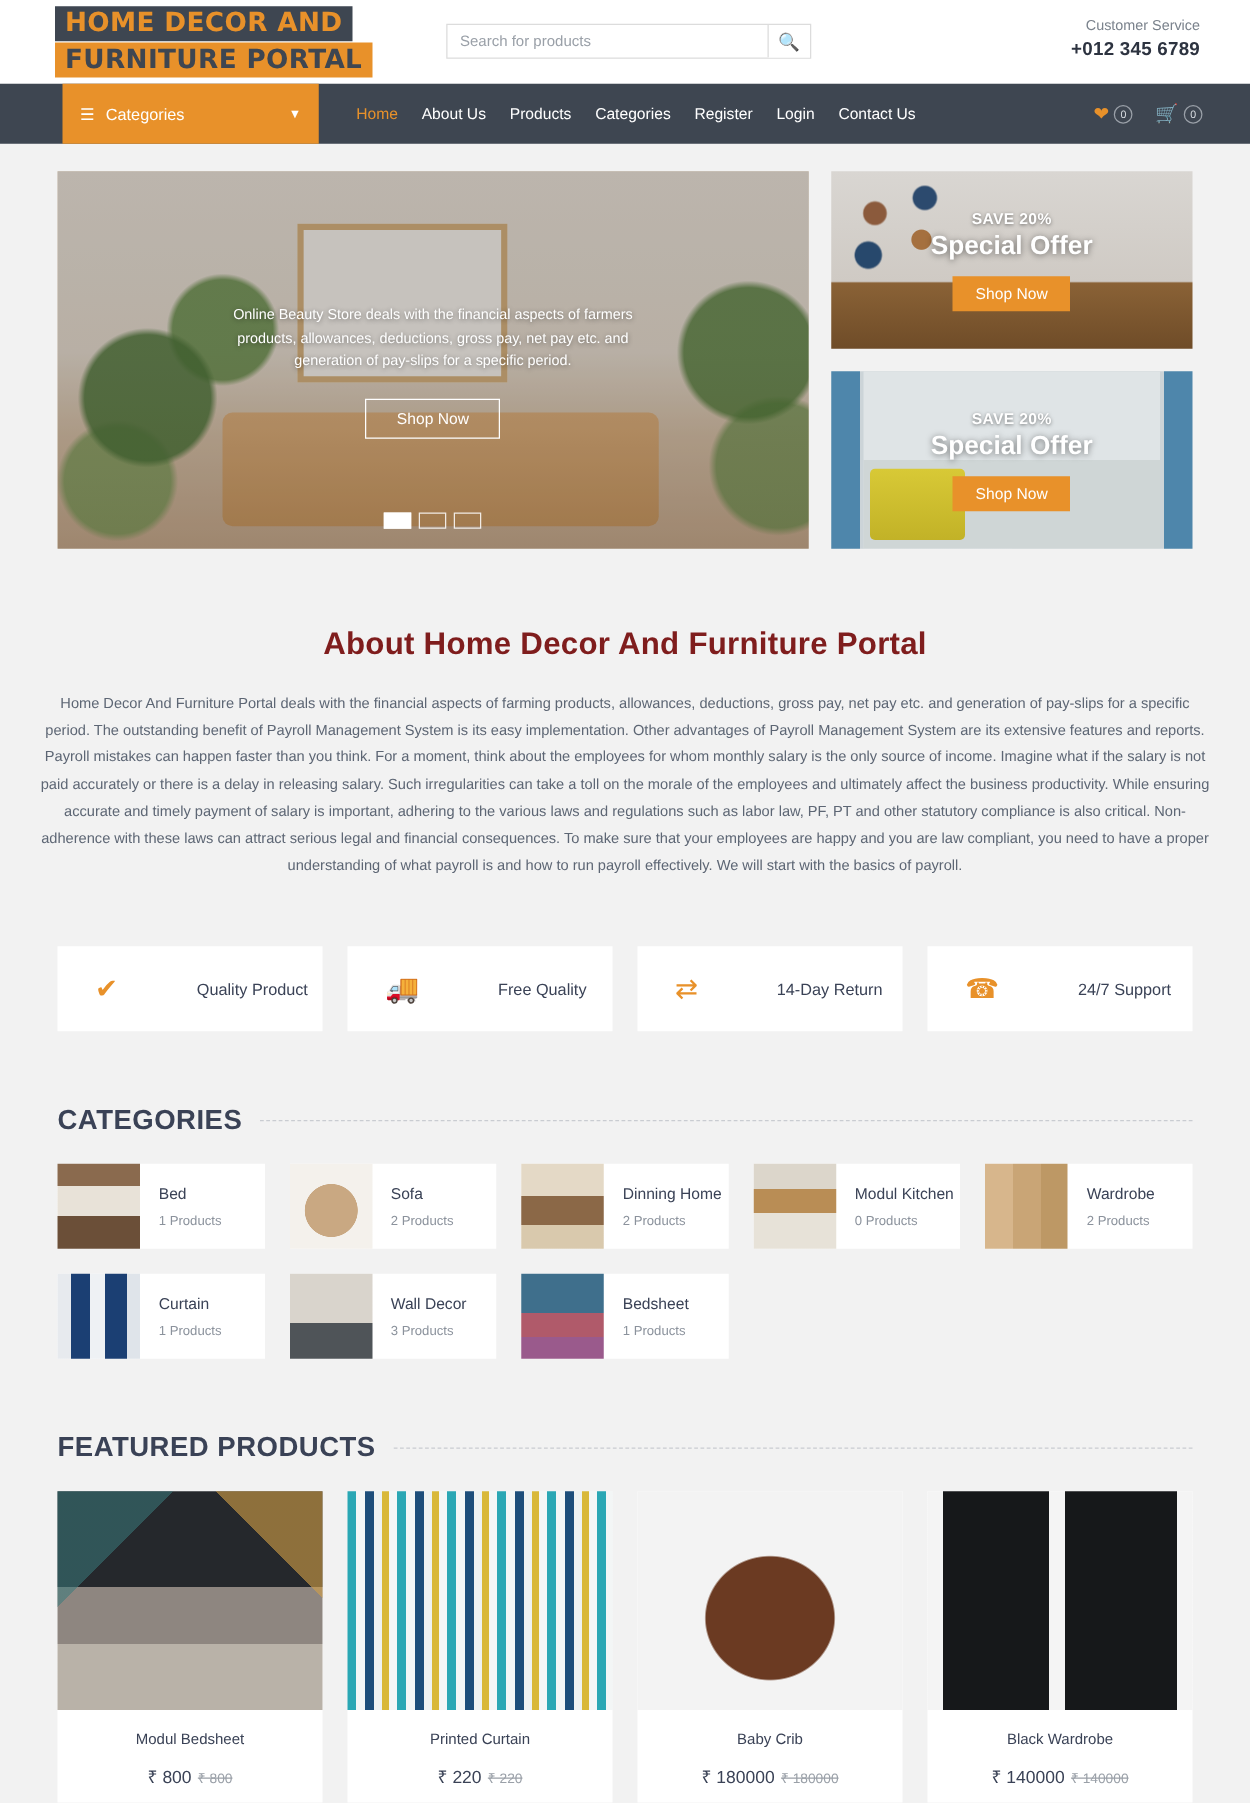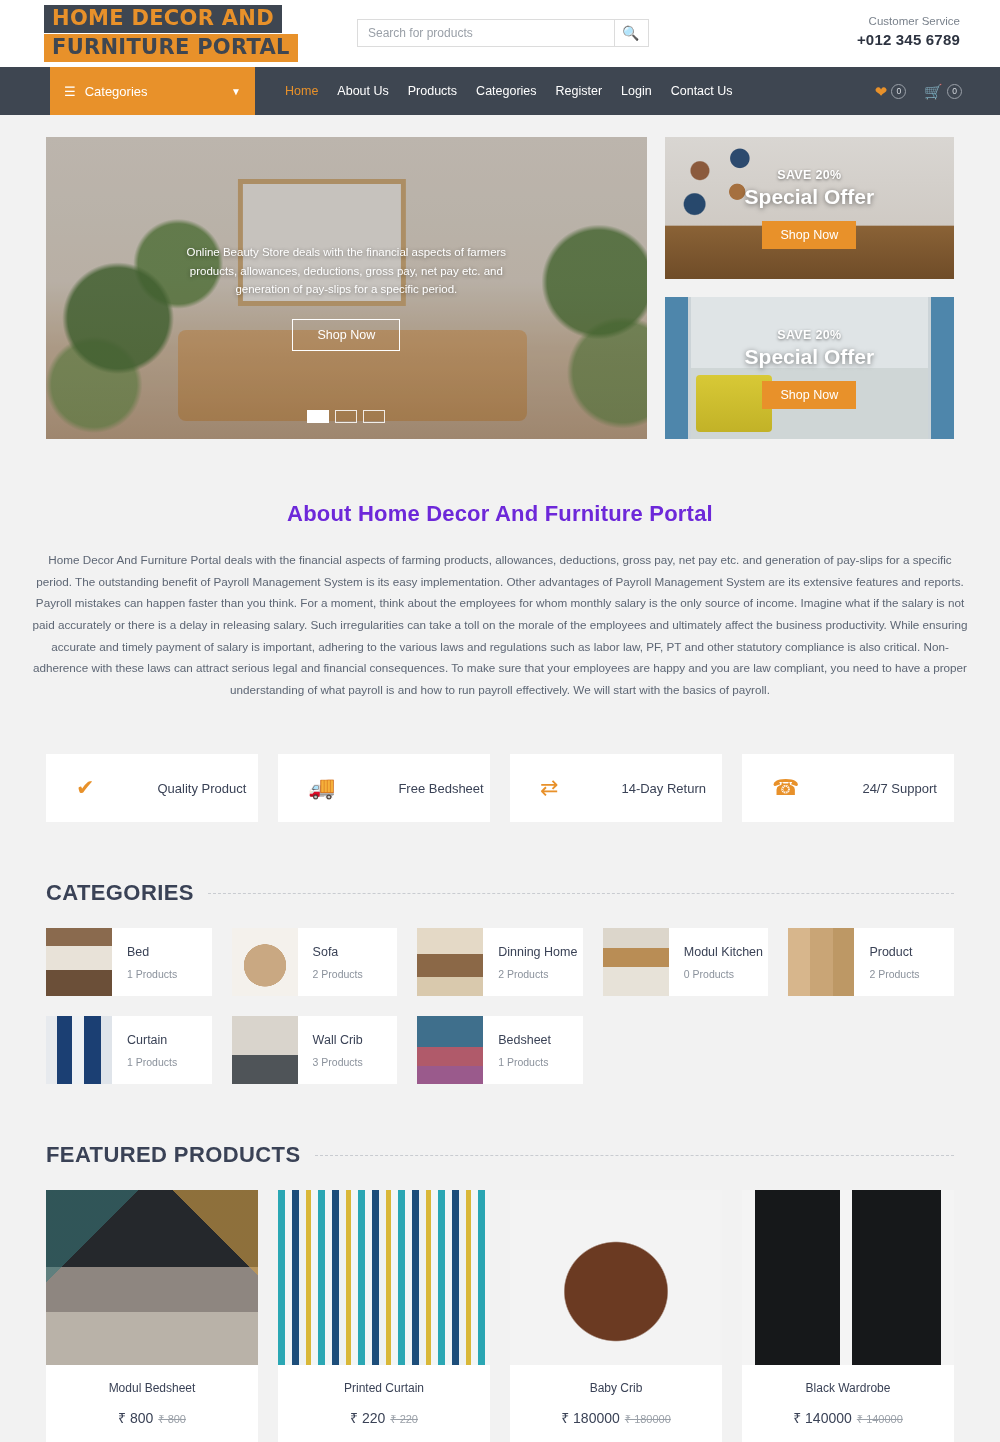--- a/index.html
+++ b/index.html
@@ -307,23 +307,23 @@
     color: #ffffff;
     font-size: 12.5px;
     padding: 7px 18px;
     cursor: pointer;
     font-family: "Liberation Sans", sans-serif;
   }
 
   
   .about { padding: 62px 30px 0 30px; text-align: center; }
   .about h2 {
-    font-size: 22px;
+    font-size: 25px;
     font-weight: bold;
-    color: #6d28d9;
+    color: #7f1d1d;
     letter-spacing: .2px;
   }
   .about p {
     margin: 22px auto 0 auto;
     max-width: 940px;
     font-size: 11.7px;
     line-height: 1.85;
     color: #5d6674;
     text-align: center;
   }
@@ -529,21 +529,21 @@
   <p>Home Decor And Furniture Portal deals with the financial aspects of farming products, allowances, deductions, gross pay, net pay etc. and generation of pay-slips for a specific period. The outstanding benefit of Payroll Management System is its easy implementation. Other advantages of Payroll Management System are its extensive features and reports. Payroll mistakes can happen faster than you think. For a moment, think about the employees for whom monthly salary is the only source of income. Imagine what if the salary is not paid accurately or there is a delay in releasing salary. Such irregularities can take a toll on the morale of the employees and ultimately affect the business productivity. While ensuring accurate and timely payment of salary is important, adhering to the various laws and regulations such as labor law, PF, PT and other statutory compliance is also critical. Non-adherence with these laws can attract serious legal and financial consequences. To make sure that your employees are happy and you are law compliant, you need to have a proper understanding of what payroll is and how to run payroll effectively. We will start with the basics of payroll.</p>
 </div>
 
 <div class="services">
   <div class="svc">
     <span class="svc-ico">✔</span>
     <span class="svc-label">Quality Product</span>
   </div>
   <div class="svc">
     <span class="svc-ico">🚚</span>
-    <span class="svc-label">Free Bedsheet</span>
+    <span class="svc-label">Free Quality</span>
   </div>
   <div class="svc">
     <span class="svc-ico">⇄</span>
     <span class="svc-label">14-Day Return</span>
   </div>
   <div class="svc">
     <span class="svc-ico">☎</span>
     <span class="svc-label">24/7 Support</span>
   </div>
 </div>
@@ -578,35 +578,35 @@
     <div class="cat-card">
       <div class="cat-thumb t-kitchen"></div>
       <div class="cat-meta">
         <div class="cat-name">Modul Kitchen</div>
         <div class="cat-count">0 Products</div>
       </div>
     </div>
     <div class="cat-card">
       <div class="cat-thumb t-wardrobe"></div>
       <div class="cat-meta">
-        <div class="cat-name">Product</div>
+        <div class="cat-name">Wardrobe</div>
         <div class="cat-count">2 Products</div>
       </div>
     </div>
     <div class="cat-card">
       <div class="cat-thumb t-curtain"></div>
       <div class="cat-meta">
         <div class="cat-name">Curtain</div>
         <div class="cat-count">1 Products</div>
       </div>
     </div>
     <div class="cat-card">
       <div class="cat-thumb t-walldecor"></div>
       <div class="cat-meta">
-        <div class="cat-name">Wall Crib</div>
+        <div class="cat-name">Wall Decor</div>
         <div class="cat-count">3 Products</div>
       </div>
     </div>
     <div class="cat-card">
       <div class="cat-thumb t-bedsheet"></div>
       <div class="cat-meta">
         <div class="cat-name">Bedsheet</div>
         <div class="cat-count">1 Products</div>
       </div>
     </div>

